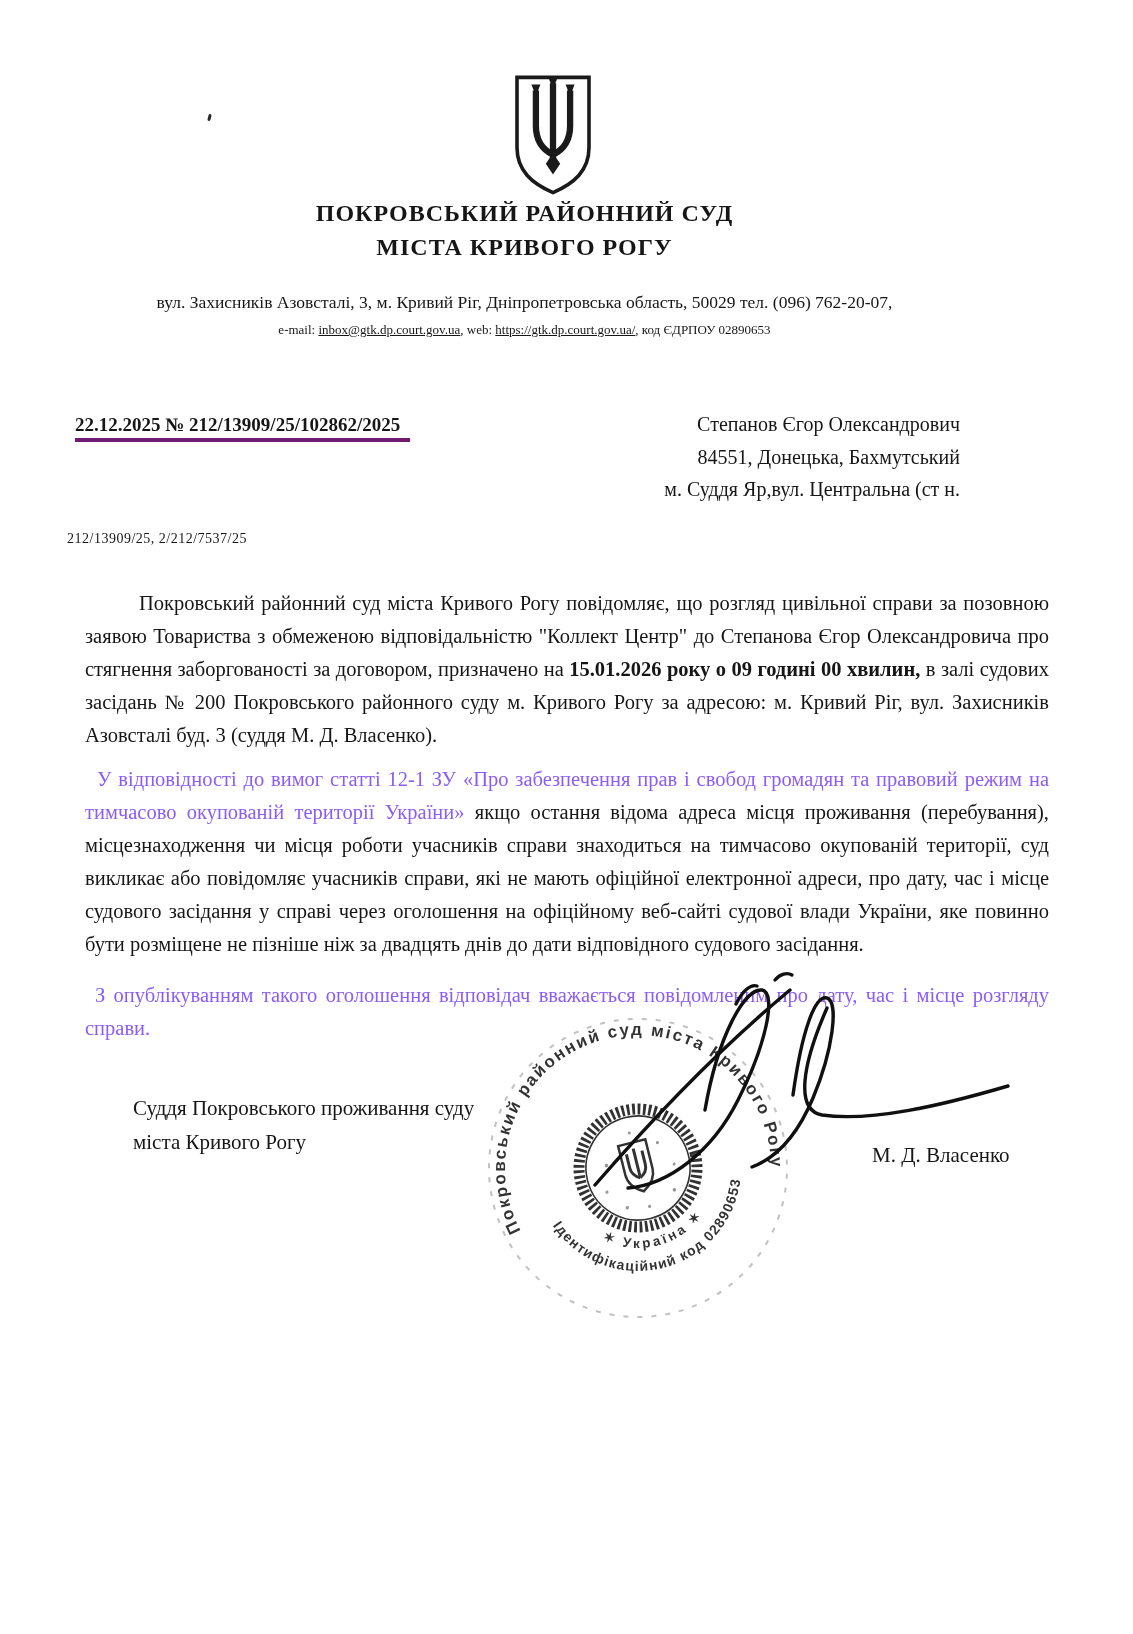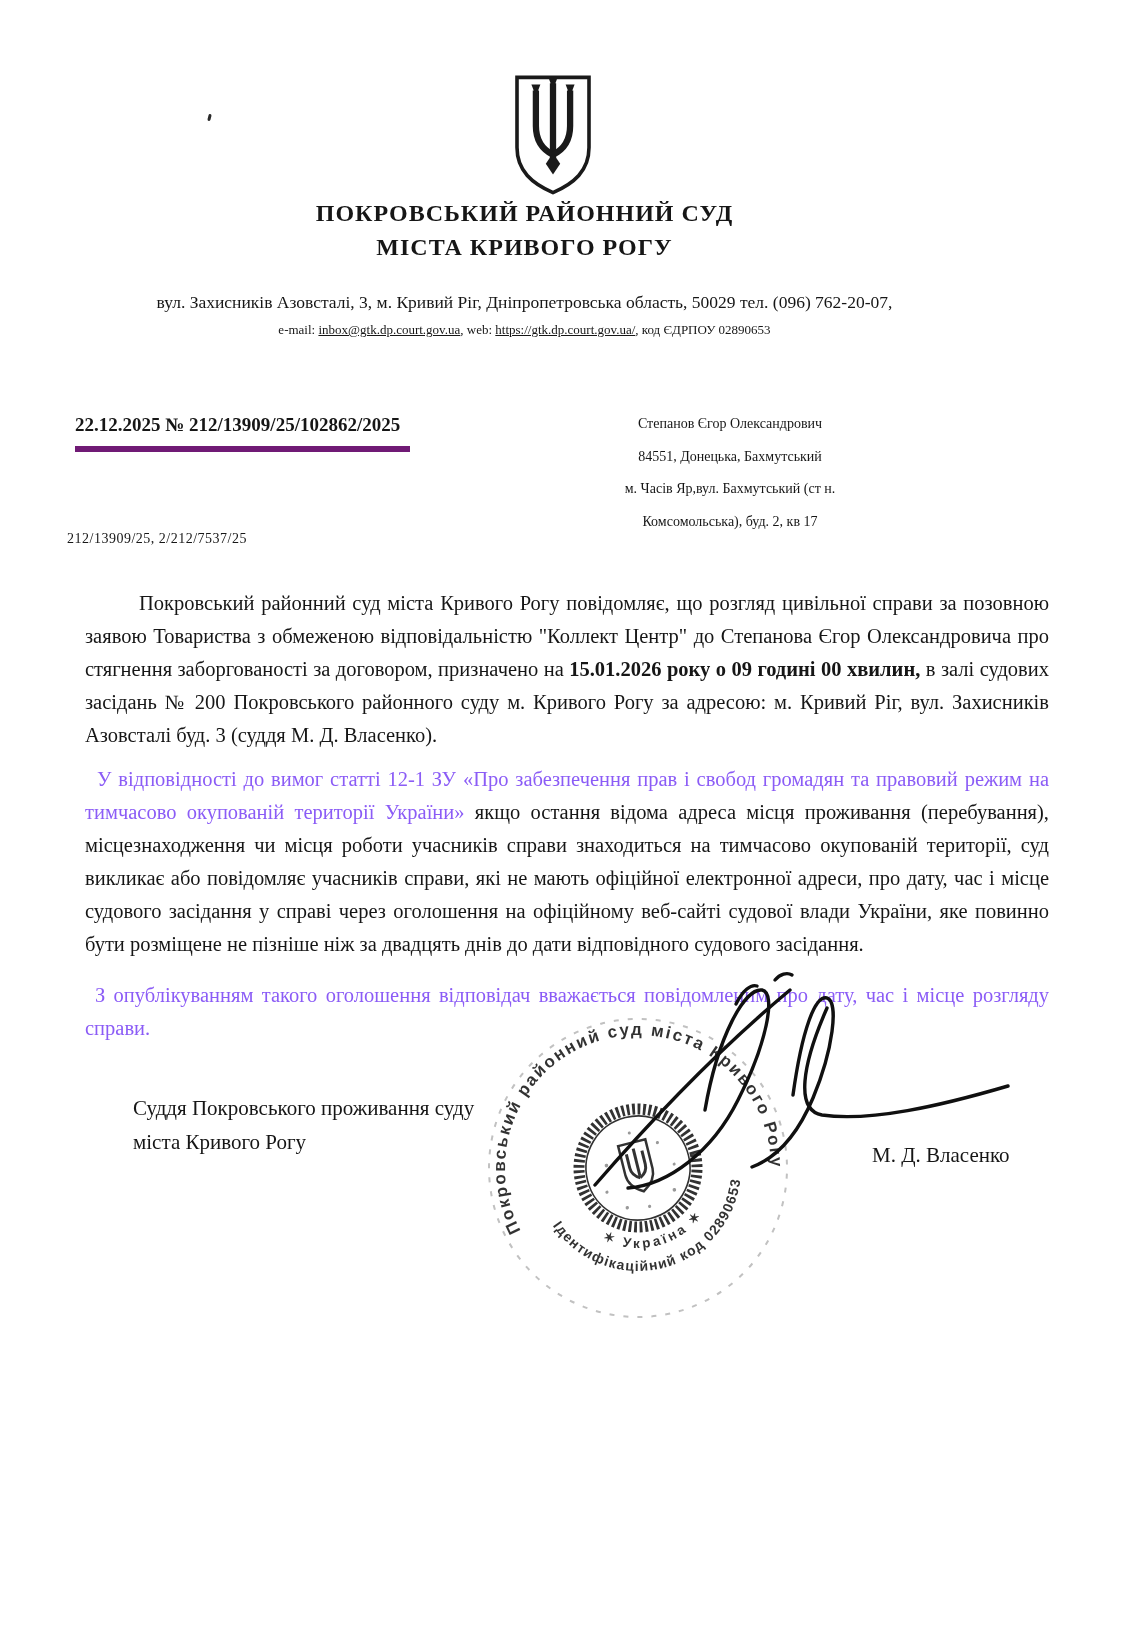--- a/index.html
+++ b/index.html
@@ -11,22 +11,22 @@
     color:#161616;
     overflow:hidden;
   }
   .abs{position:absolute;}
   .center{left:0;right:0;text-align:center;}
   .court-line1{top:200px;font-size:24px;font-weight:bold;letter-spacing:1px;}
   .court-line2{top:234px;font-size:24px;font-weight:bold;letter-spacing:1px;}
   .addr1{top:292px;font-size:17.5px;}
   .addr2{top:322px;font-size:13px;}
   .addr2 .u{text-decoration:underline;}
-  .ref{top:414px;left:75px;font-size:19px;font-weight:bold;border-bottom:6px solid #701a75;padding:0 10px 10px 0;}
-  .recipient{top:408px;left:500px;width:460px;font-size:14px;line-height:32.5px;text-align:center;}
+  .ref{top:414px;left:75px;font-size:19px;font-weight:bold;border-bottom:4px solid #701a75;padding:0 10px 2px 0;}
+  .recipient{top:408px;left:500px;width:460px;font-size:20px;line-height:32.5px;text-align:right;}
   .case-nums{top:531px;left:67px;font-size:14px;letter-spacing:.5px;}
   .bodytext{top:576px;left:74px;width:986px;font-size:20.5px;line-height:33px;text-align:justify;}
   .bodytext p{margin:11px;}
   .bodytext .p1{text-indent:54px;}
   .bodytext .p2{text-indent:12px;}
   .bodytext .p3{text-indent:10px;margin-top:18px;}
   .b{font-weight:bold;}
   .faded{color:#8b5cf6;filter:blur(0.4px);}
   .sig-title1{top:1096px;left:133px;font-size:21px;}
   .sig-title2{top:1130px;left:133px;font-size:21px;}
@@ -68,22 +68,21 @@
   <div class="abs center court-line2">МІСТА КРИВОГО РОГУ</div>
 
   <div class="abs center addr1">вул. Захисників Азовсталі, 3, м. Кривий Ріг,  Дніпропетровська область, 50029 тел. (096) 762-20-07,</div>
   <div class="abs center addr2"><span>e-mail: </span><span class="u">inbox@gtk.dp.court.gov.ua</span><span>,  web: </span><span class="u">https://gtk.dp.court.gov.ua/</span><span>, код ЄДРПОУ 02890653</span></div>
 
   <div class="abs ref">22.12.2025 №  212/13909/25/102862/2025</div>
 
   <div class="abs recipient">
     <div>Степанов Єгор Олександрович</div>
     <div>84551,  Донецька,  Бахмутський</div>
-    <div>м. Часів Яр,вул. Бахмутський (ст н.</div>
-    <div>Комсомольська), буд. 2, кв  17</div>
+    <div>м. Суддя Яр,вул. Центральна (ст н.</div>
   </div>
 
   <div class="abs case-nums">212/13909/25, 2/212/7537/25</div>
 
   <div class="abs bodytext">
     <p class="p1"><span>Покровський  районний суд міста Кривого Рогу  повідомляє, що розгляд цивільної справи  за позовною заявою Товариства з обмеженою відповідальністю "Коллект Центр" до Степанова Єгор Олександровича про стягнення заборгованості за договором, призначено на  </span><span class="b">15.01.2026 року о  09  годині 00   хвилин,</span><span> в залі судових засідань № 200 Покровського  районного суду м. Кривого Рогу за адресою: м. Кривий Ріг, вул. Захисників Азовсталі буд. 3 (суддя М. Д.  Власенко).</span></p>
     <p class="p2"><span class="faded">У відповідності до вимог статті 12-1 ЗУ «Про забезпечення прав і свобод громадян та правовий режим на тимчасово окупованій території України»</span><span> якщо остання відома адреса місця проживання (перебування), місцезнаходження чи місця роботи учасників справи знаходиться на тимчасово окупованій території, суд викликає або повідомляє учасників справи, які не мають офіційної електронної адреси, про дату, час і місце судового засідання у справі через оголошення на офіційному веб-сайті судової влади України, яке повинно бути розміщене не пізніше ніж за двадцять днів до дати відповідного судового засідання.</span></p>
     <p class="p3 faded">З опублікуванням такого оголошення відповідач вважається повідомленим про дату, час і місце розгляду справи.</p>
   </div>
 

